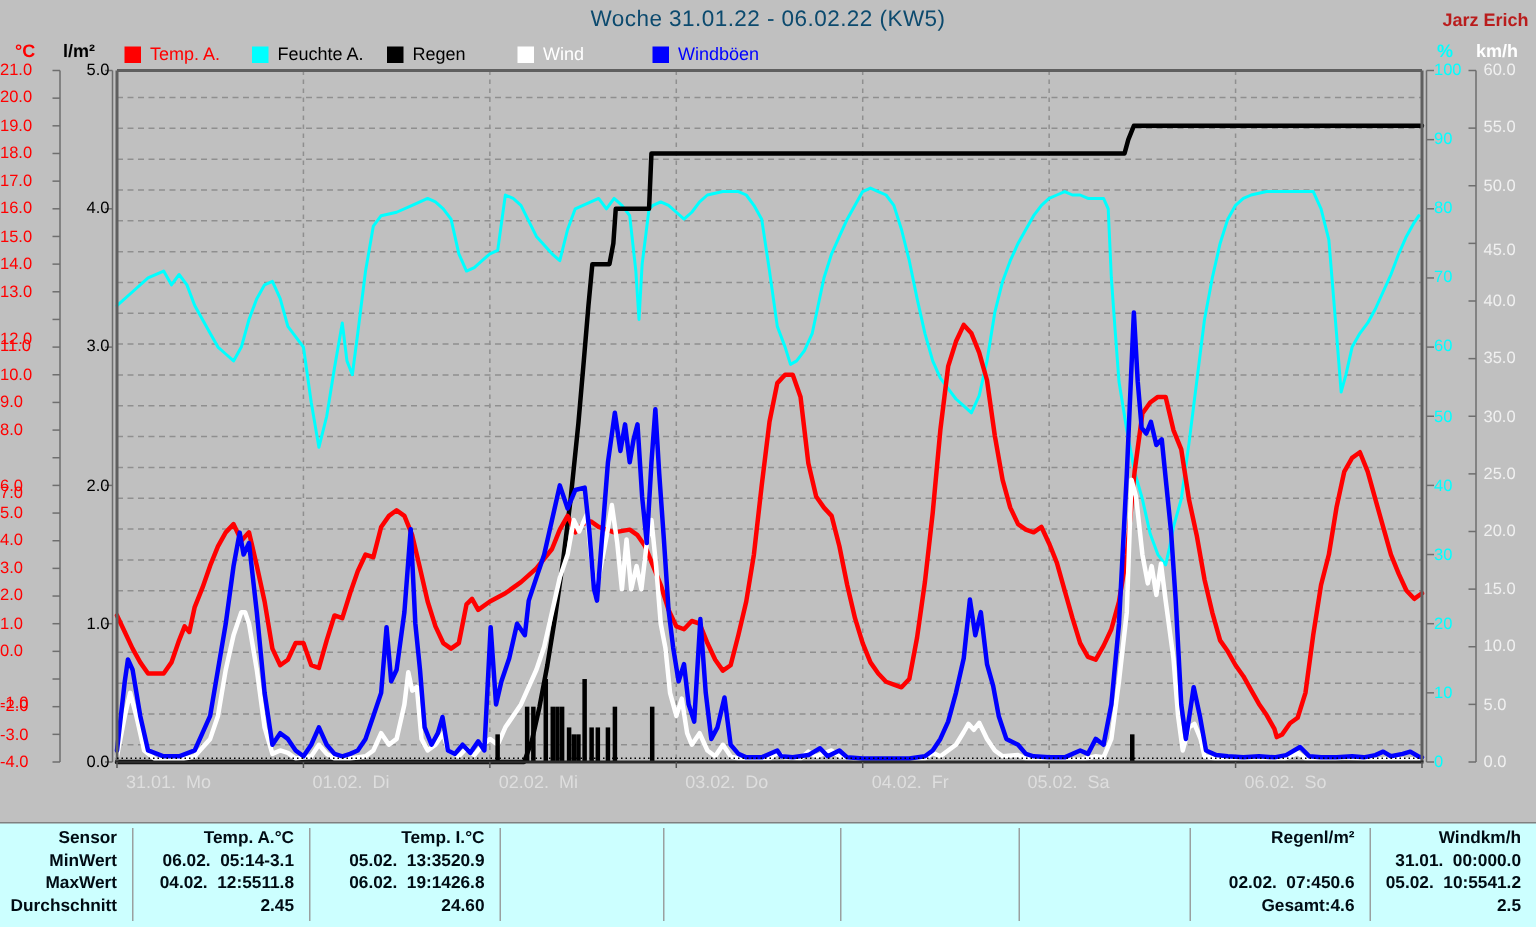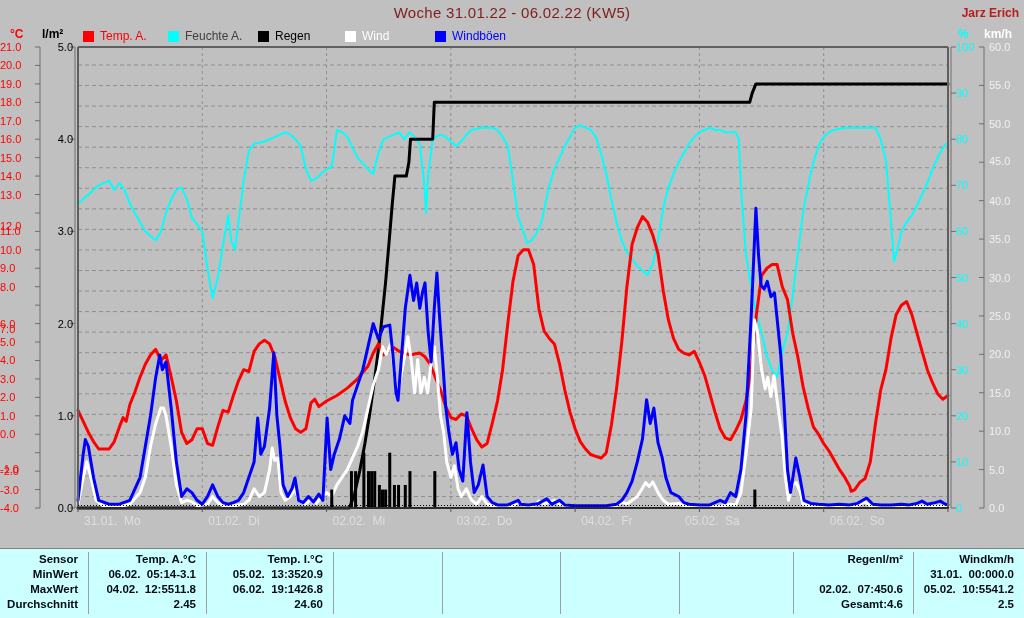--- a/index.html
+++ b/index.html
@@ -1,19 +1,19 @@
 <!DOCTYPE html>
 <html><head>
 <meta charset="utf-8">
 <style>
   html,body{margin:0;padding:0;background:#555;}
   .screen{position:relative;width:1024px;height:618px;background:#c0c0c0;
           font-family:"Liberation Sans",sans-serif;overflow:hidden;}
   .title{position:absolute;top:4px;left:0;width:100%;text-align:center;
-         color:#7f1d1d;font-size:15px;letter-spacing:.3px;}
+         color:#0c4a6e;font-size:15px;letter-spacing:.3px;}
   .station{position:absolute;top:6px;right:5px;color:#b91c1c;font-size:12px;font-weight:bold;}
   .unit{position:absolute;top:27px;font-size:12px;font-weight:bold;white-space:pre;}
   .unit-temp{left:10px;color:#ff0000;}
   .unit-rain{left:42px;color:#000;}
   .unit-hum{left:958px;color:#00ffff;}
   .unit-wind{left:984px;color:#fff;}
   .leg-item{position:absolute;top:29px;height:14px;display:flex;align-items:center;font-size:12px;}
   .swatch{width:11px;height:11px;margin-right:6px;display:inline-block;}
   #chart-svg{position:absolute;left:0;top:0;}
   .tick{position:absolute;font-size:11px;line-height:11px;white-space:pre;}
@@ -43,21 +43,21 @@
   <span class="unit unit-rain">l/m²</span>
   <span class="unit unit-hum">%</span>
   <span class="unit unit-wind">km/h</span>
 
   <div class="leg-item" style="left:83px">
     <span class="swatch" style="background: rgb(255, 0, 0);"></span>
     <span style="color: rgb(255, 0, 0);">Temp. A.</span>
   </div>
   <div class="leg-item" style="left:168px">
     <span class="swatch" style="background: rgb(0, 255, 255);"></span>
-    <span style="color: #404040;">Feuchte A.</span>
+    <span style="color: #000000;">Feuchte A.</span>
   </div>
   <div class="leg-item" style="left:258px">
     <span class="swatch" style="background: rgb(0, 0, 0);"></span>
     <span style="color: rgb(0, 0, 0);">Regen</span>
   </div>
   <div class="leg-item" style="left:345px">
     <span class="swatch" style="background: rgb(255, 255, 255);"></span>
     <span style="color: rgb(255, 255, 255);">Wind</span>
   </div>
   <div class="leg-item" style="left:435px">
@@ -231,21 +231,21 @@
       <span class="tick tick-hum" style="top: 226.4px;">60</span>
       <span class="tick tick-hum" style="top: 272.5px;">50</span>
       <span class="tick tick-hum" style="top: 318.6px;">40</span>
       <span class="tick tick-hum" style="top: 364.7px;">30</span>
       <span class="tick tick-hum" style="top: 410.8px;">20</span>
       <span class="tick tick-hum" style="top: 456.9px;">10</span>
       <span class="tick tick-hum" style="top: 503px;">0</span>
       <span class="tick tick-wind" style="top: 42px;">60.0</span>
       <span class="tick tick-wind" style="top: 80.417px;">55.0</span>
       <span class="tick tick-wind" style="top: 118.834px;">50.0</span>
-      <span class="tick tick-wind" style="top: 156px; text-align: center;">45.0</span>
+      <span class="tick tick-wind" style="top: 162px; text-align: center;">45.0</span>
       <span class="tick tick-wind" style="top: 195.668px;">40.0</span>
       <span class="tick tick-wind" style="top: 234.085px;">35.0</span>
       <span class="tick tick-wind" style="top: 272.502px;">30.0</span>
       <span class="tick tick-wind" style="top: 310.919px;">25.0</span>
       <span class="tick tick-wind" style="top: 349.336px;">20.0</span>
       <span class="tick tick-wind" style="top: 387.753px;">15.0</span>
       <span class="tick tick-wind" style="top: 426.17px;">10.0</span>
       <span class="tick tick-wind" style="top: 464.587px;">5.0</span>
       <span class="tick tick-wind" style="top: 503.004px;">0.0</span>
       <span class="xlab" style="left: 84px;">31.01.  Mo</span>

